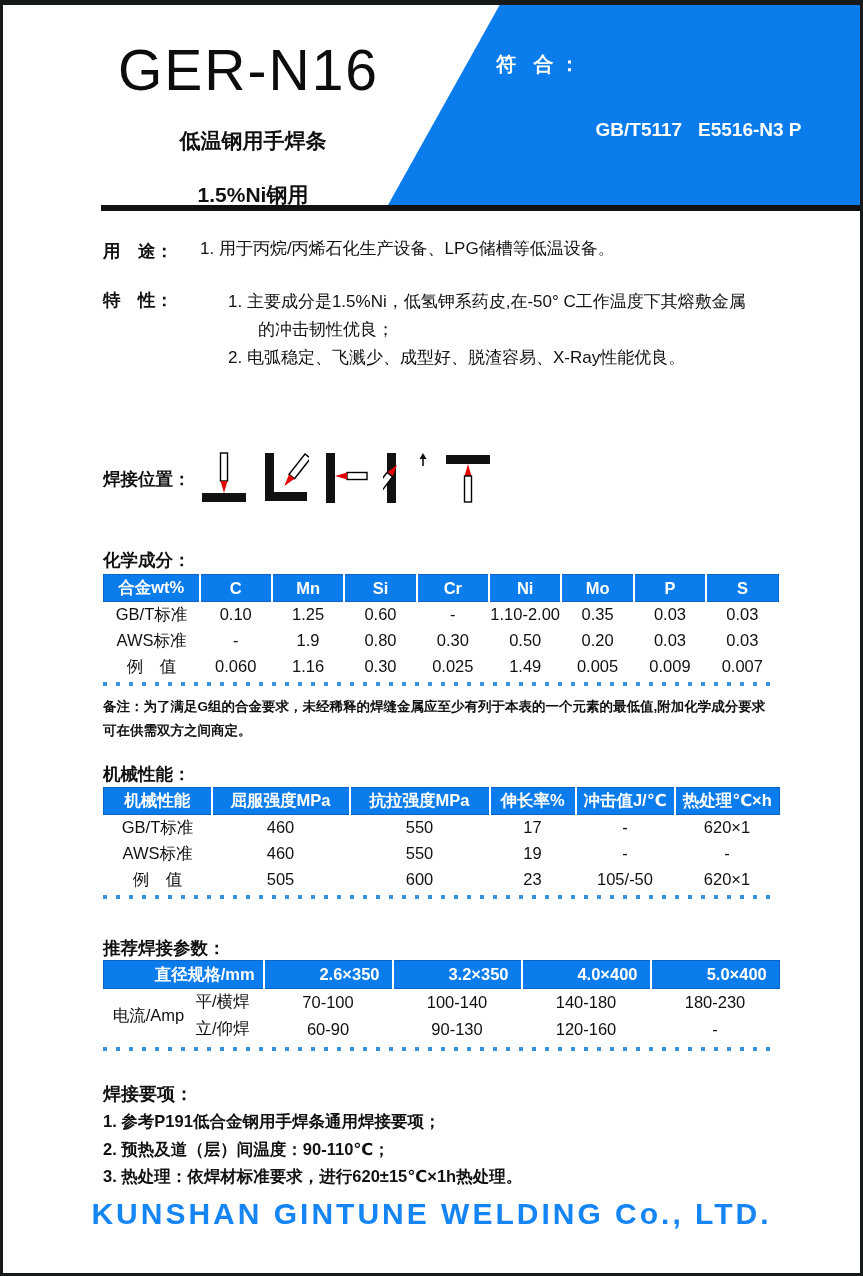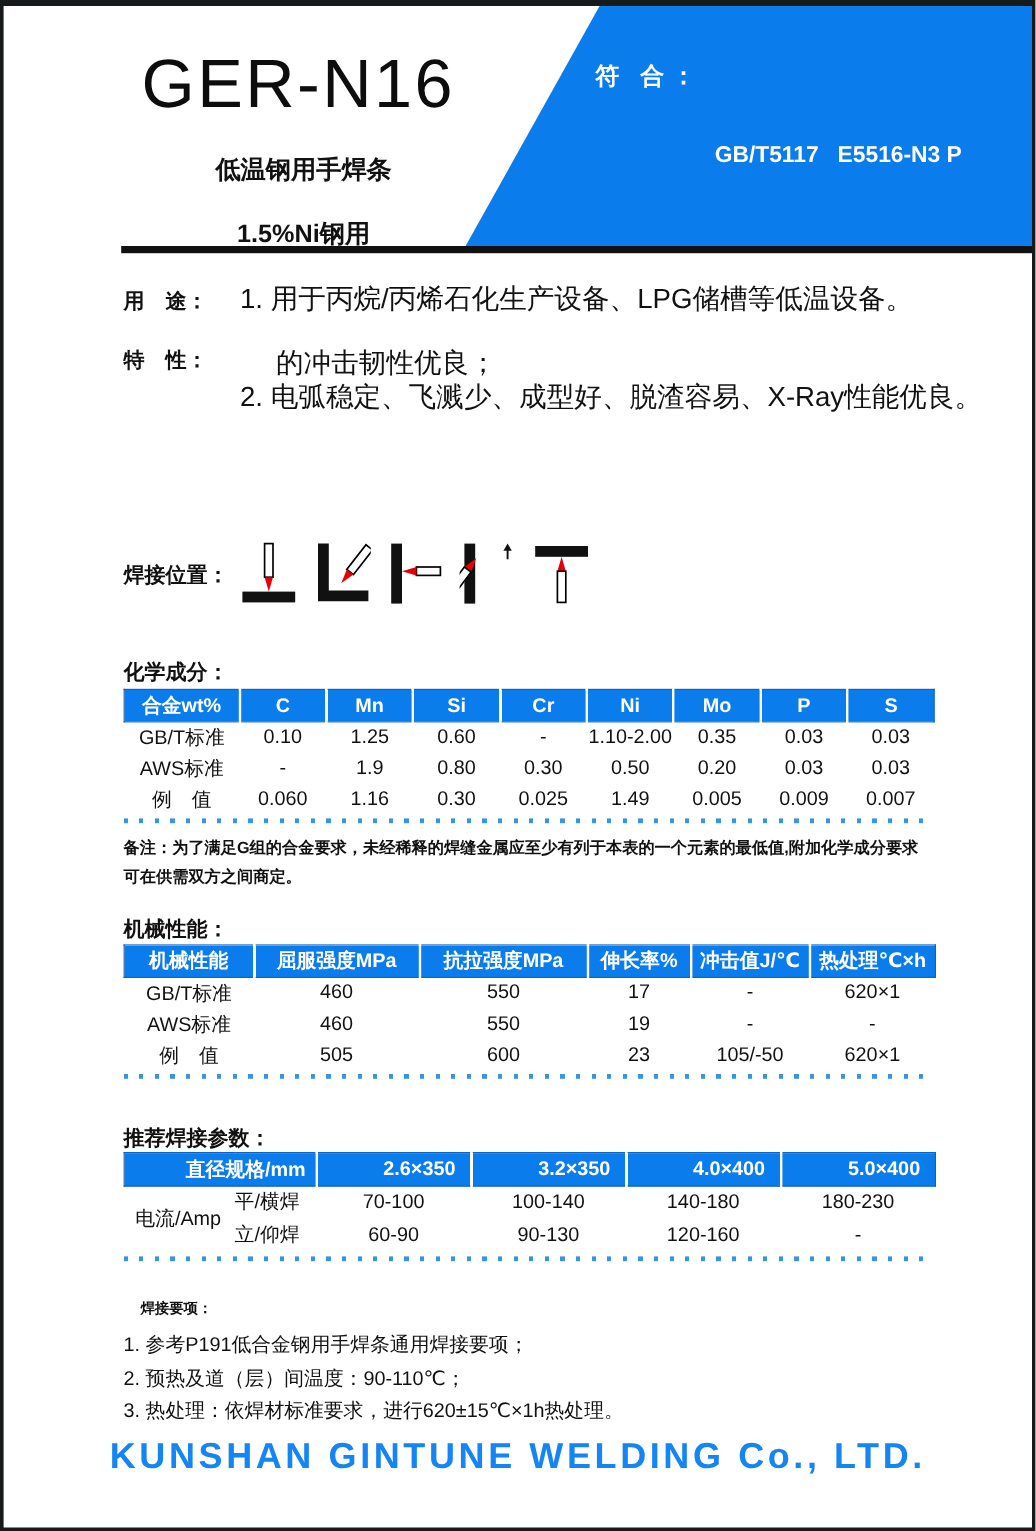--- a/index.html
+++ b/index.html
@@ -30,21 +30,21 @@
   .banner-content { position: absolute; left: 108px; top: 46px; display: flex; color: #fff; font-weight: bold; }
   .std-label { font-size: 20px; letter-spacing: 6px; white-space: nowrap; margin-right: 10px; line-height: 26px; }
   .std-lines { font-size: 19px; line-height: 31.5px; white-space: pre; }
   .std-line.indent { padding-left: 40px; }
 
   .header-rule { position: absolute; left: 98px; top: 200px; width: 765px; height: 6px; background: #111; }
 
   
   .sec { position: absolute; left: 100px; display: flex; }
   .sec-label { width: 97px; font-size: 17.5px; font-weight: bold; white-space: nowrap; flex: none; }
-  .sec-body { font-size: 23px; line-height: 28px; }
+  .sec-body { font-size: 17px; line-height: 28px; }
   .line2-indent { padding-left: 30px; }
 
   
   .pos-icons { display: flex; gap: 13px; margin-top: -16px; }
   .pos-icon { width: 48px; height: 56px; }
 
   
   .blk-title { position: absolute; left: 100px; font-size: 17.5px; font-weight: bold; }
 
   
@@ -63,21 +63,21 @@
   .amp-cell { text-align: center; padding-right: 2px; font-size: 16.5px; }
   .sub-cell { text-align: left; }
 
   .dots {
     position: absolute; left: 100px; width: 676px; height: 4px;
     background: repeating-linear-gradient(to right, #3a93e0 0 3.5px, transparent 3.5px 13px);
   }
 
   .note { position: absolute; left: 100px; width: 690px; font-size: 13.5px; font-weight: bold; line-height: 24px; }
 
-  .req-title { position: absolute; left: 114px; font-size: 12px; font-weight: bold; }
+  .req-title { position: absolute; left: 100px; font-size: 18px; font-weight: bold; }
   .req-items { position: absolute; left: 100px; font-size: 16.5px; line-height: 27.5px; }
 
   .footer-company {
     position: absolute; left: 0; top: 1192px; width: 100%;
     text-align: center; color: #1485f2; font-size: 30px; font-weight: bold;
     letter-spacing: 3px; white-space: nowrap;
   }
 </style>
 </head>
 <body>
@@ -103,23 +103,24 @@
     </div>
   </div>
 
   <div class="header-rule"></div>
 
   <div class="sec" style="top:230px;align-items:flex-end;">
     <div class="sec-label">用　途：</div>
     <div class="sec-body">1. 用于丙烷/丙烯石化生产设备、LPG储槽等低温设备。</div>
   </div>
 
-  <div class="sec" style="top:283px;">
+  <div class="sec" style="top:283px;gap:28px;">
     <div class="sec-label">特　性：</div>
     <div class="sec-body">
+      <div>1. 主要成分是1.5%Ni，低氢钾系药皮,在-50° C工作温度下其熔敷金属</div>
       <div class="line2-indent">的冲击韧性优良；</div>
       <div>2. 电弧稳定、飞溅少、成型好、脱渣容易、X-Ray性能优良。</div>
     </div>
   </div>
 
 
   <div class="sec" style="top:462px;">
     <div class="sec-label">焊接位置：</div>
     <div class="sec-body pos-icons">
 
@@ -308,21 +309,21 @@
       <td>60-90</td>
       <td>90-130</td>
       <td>120-160</td>
       <td>-</td>
     </tr>
   </tbody>
     </table>
   <div class="dots" style="top:1042px;"></div>
 
   <div class="req-title" style="top:1077px;">焊接要项：</div>
-  <div class="req-items" style="top:1103px;">
+  <div class="req-items" style="top:1103px;font-weight:bold;">
     <div>1. 参考P191低合金钢用手焊条通用焊接要项；</div>
     <div>2. 预热及道（层）间温度：90-110℃；</div>
     <div>3. 热处理：依焊材标准要求，进行620±15℃×1h热处理。</div>
   </div>
 
   <div class="footer-company">KUNSHAN GINTUNE WELDING Co., LTD.</div>
 
 </div>
 
 </body></html>

